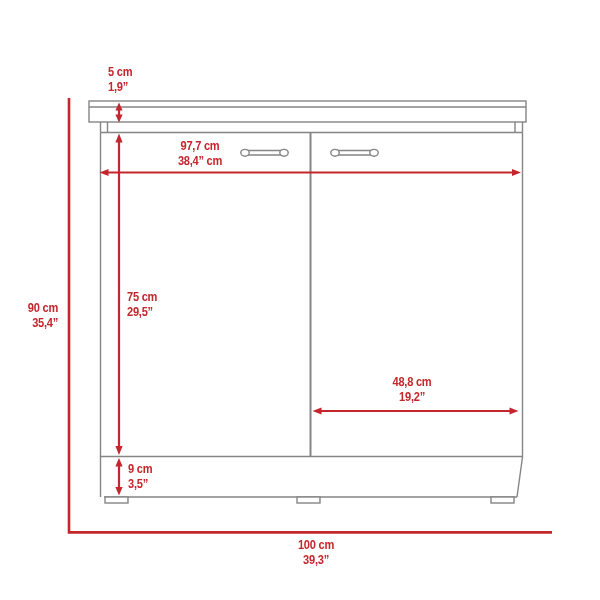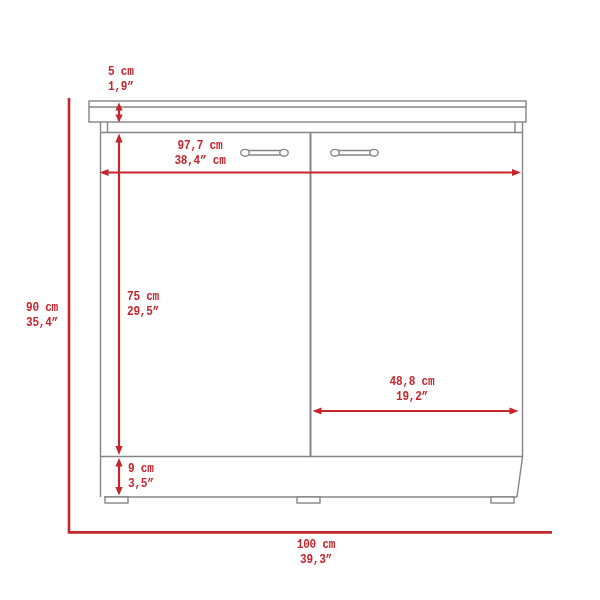--- a/index.html
+++ b/index.html
@@ -1,21 +1,21 @@
 <!DOCTYPE html>
 <html style="--dim: #c4262d; --outline: #858585;"><head>
 <meta charset="utf-8">
 <style>
   html,body{margin:0;padding:0;background:#ffffff;}
   #canvas{
     position:relative;
     width:600px;height:600px;
     background:#ffffff;
     overflow:hidden;
-    font-family:Liberation Mono, monospace;
+    font-family:Liberation Sans, sans-serif;
   }
   svg{position:absolute;left:0;top:0;}
   .gray{stroke:var(--outline,#848484);fill:none;}
   .grayfill{fill:#ffffff;stroke:var(--outline,#848484);}
   .red{stroke:var(--dim,#c4262d);fill:none;}
   .redfill{fill:var(--dim,#c4262d);stroke:none;}
   .dim-label{
     position:absolute;
     color:var(--dim,#c4262d);
     font-size:13.5px;

